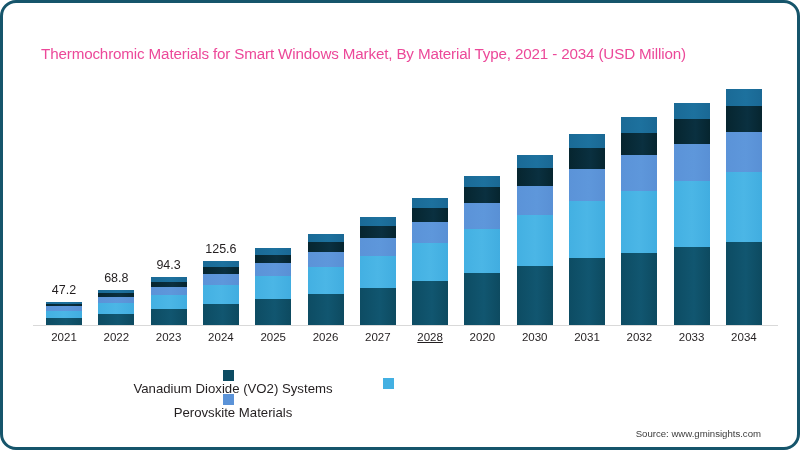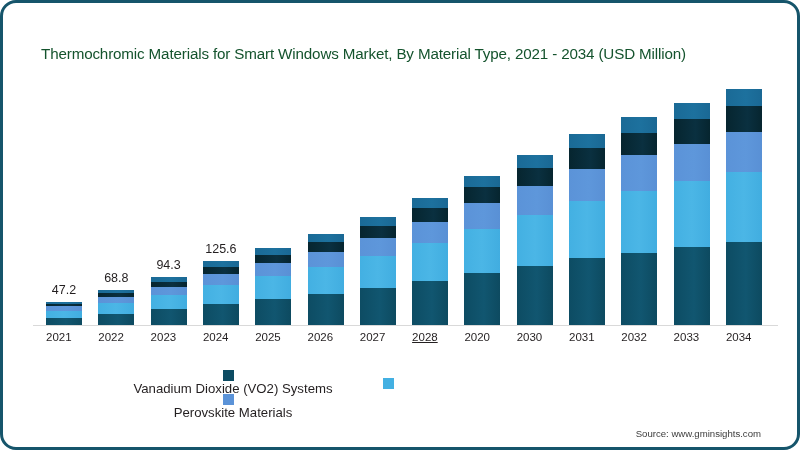--- a/index.html
+++ b/index.html
@@ -22,21 +22,21 @@
     overflow: hidden;
   }
 
   
   #chart-title {
     position: absolute;
     left: 38px;
     top: 42px;
     width: 730px;
     font-size: 15.2px;
-    color: #14532d;
+    color: #ec4899;
     letter-spacing: -0.15px;
     white-space: nowrap;
     font-family: "Liberation Sans", sans-serif;
   }
 
   
   #plot-area {
     position: absolute;
     left: 30px;
     top: 80px;
@@ -83,21 +83,21 @@
     font-size: 12.5px;
     color: #231f20;
     white-space: nowrap;
     font-family: "Liberation Sans", sans-serif;
   }
 
   .x-tick {
     position: absolute;
     top: 328px;
     width: 36px;
-    text-align: left;
+    text-align: center;
     font-size: 11.5px;
     color: #231f20;
     font-family: "Liberation Sans", sans-serif;
   }
 
   
   #legend {
     position: absolute;
     left: 80px;
     top: 368px;

